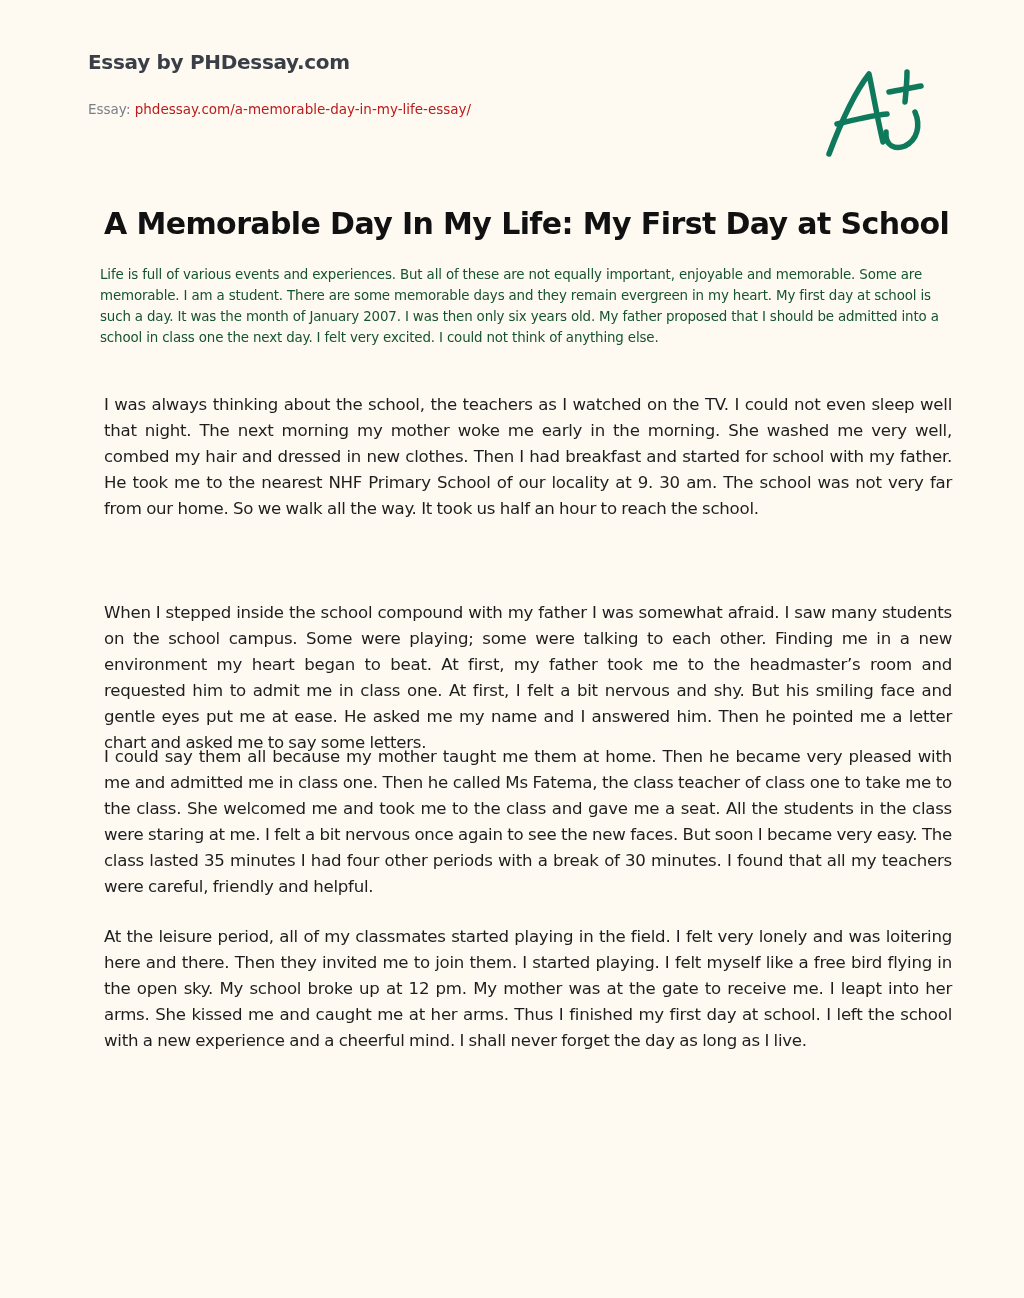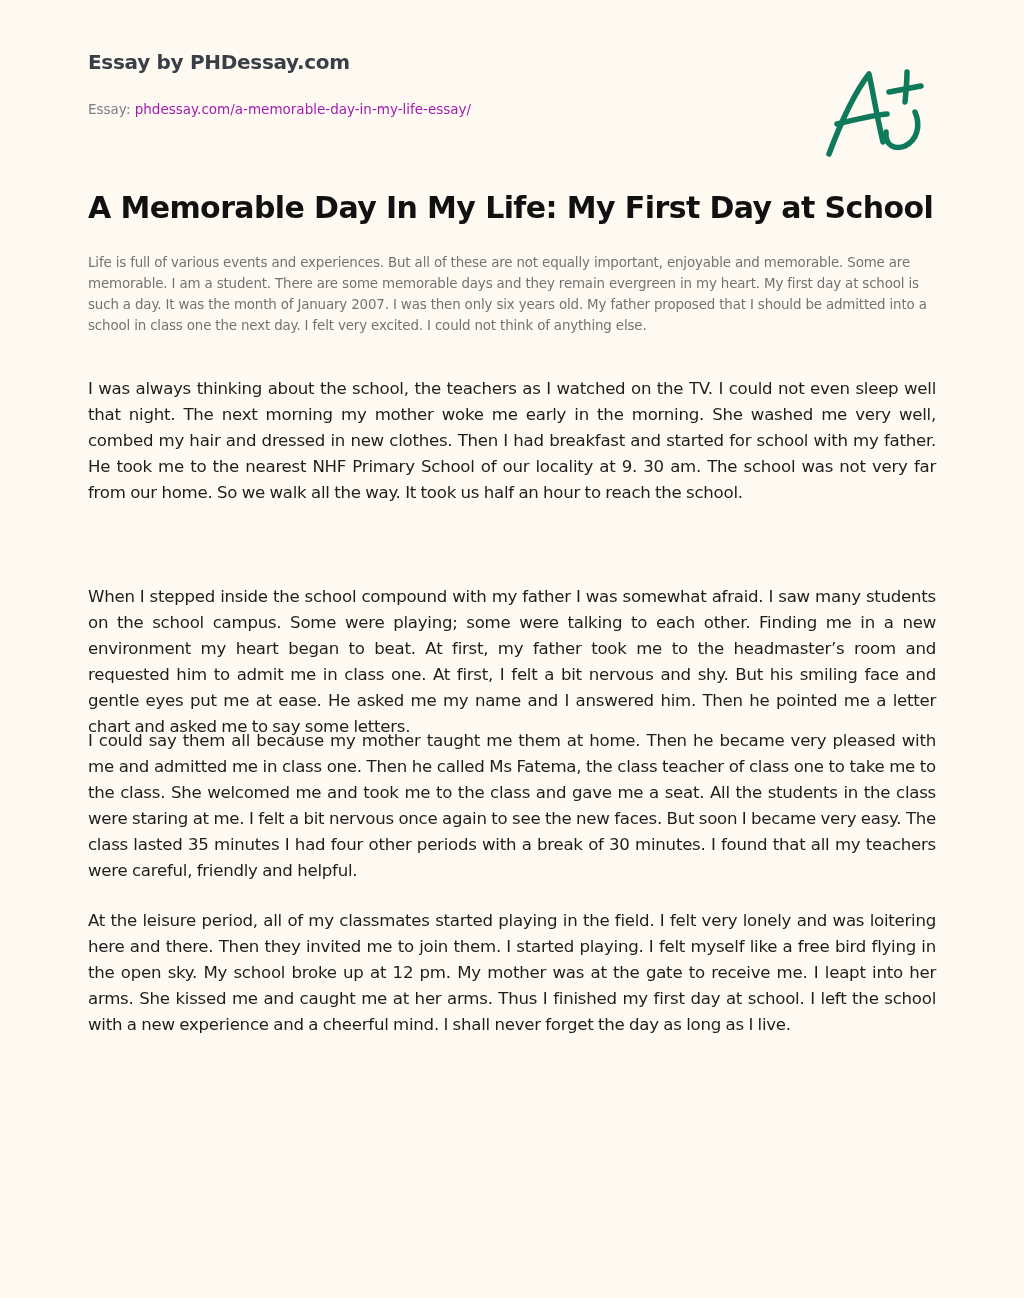--- a/index.html
+++ b/index.html
@@ -33,61 +33,61 @@
     }
     .source {
       position: absolute;
       left: 0;
       top: 101px;
       font-size: 13.5px;
       color: #7a7f86;
       white-space: nowrap;
     }
     .source a {
-      color: #a21caf;
+      color: #b91c1c;
       text-decoration: none;
     }
     .logo {
       position: absolute;
       left: 735px;
       top: 62px;
       width: 110px;
       height: 100px;
     }
     .title {
       position: absolute;
       left: 0;
       top: 190px;
       font-size: 30px;
       font-weight: bold;
       color: #111111;
       letter-spacing: -0.6px;
       white-space: nowrap;
-      margin: 0;
+      margin: 16px;
     }
     .intro {
       position: absolute;
       left: 0;
       top: 252px;
       width: 848px;
       font-size: 13.4px;
       line-height: 21px;
-      color: #737373;
-      margin: 0;
+      color: #14532d;
+      margin: 12px;
       letter-spacing: -0.15px;
     }
     .body-text {
       position: absolute;
       left: 0;
       width: 848px;
       font-size: 16.6px;
       line-height: 26px;
       color: #1e1e1e;
       text-align: justify;
-      margin: 0;
+      margin: 16px;
       letter-spacing: -0.25px;
       word-spacing: -0.5px;
     }
     #p1 { top: 376px; }
     #p2 { top: 584px; }
     #p3 { top: 728px; }
     #p4 { top: 908px; }
   </style>
 </head>
 <body>

